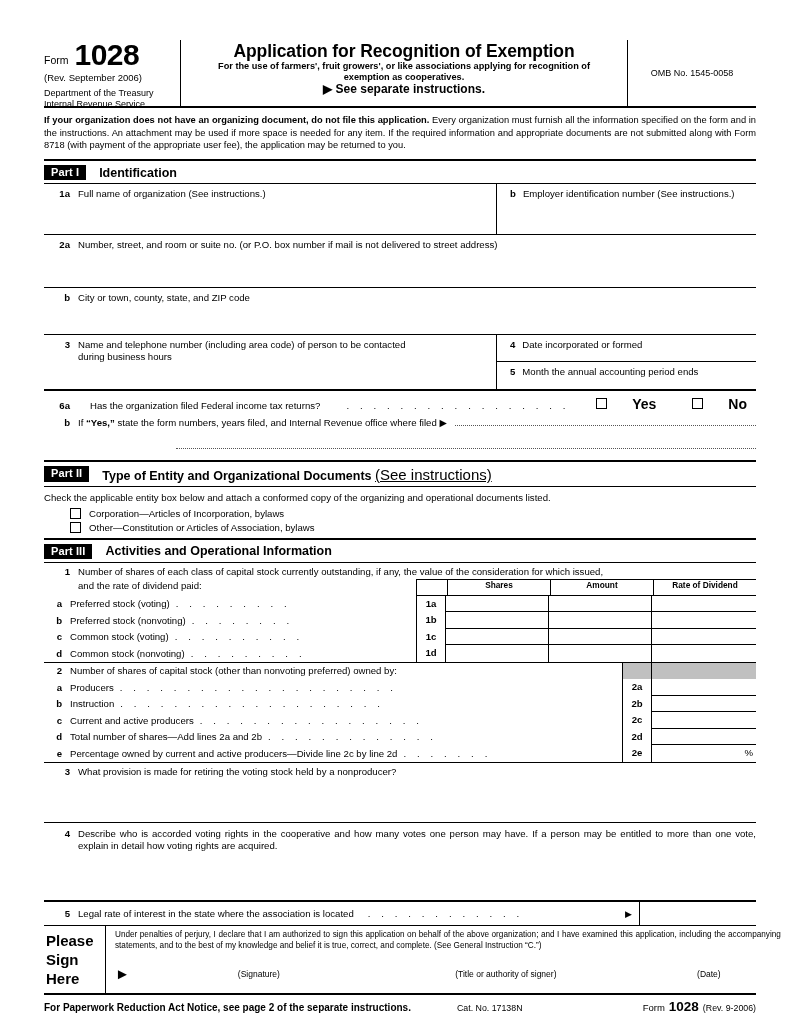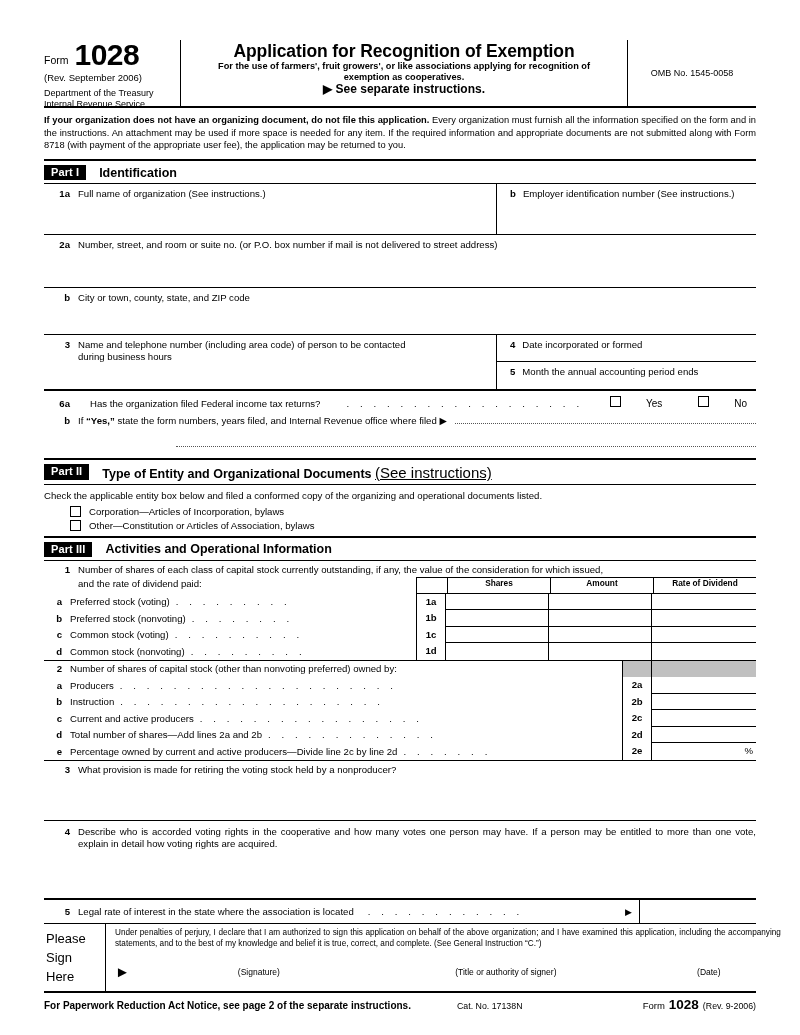--- a/index.html
+++ b/index.html
@@ -208,21 +208,21 @@
     padding: 0 6px;
     color: #000;
   }
   .cbox {
     display: inline-block;
     width: 9px;
     height: 9px;
     border: 1.1px solid #000;
     vertical-align: -1px;
   }
-  .ynlabel { font-weight: normal; font-size: 10px; margin-left: 5px; margin-right: 16px; }
+  .ynlabel { font-weight: bold; font-size: 14px; margin-left: 5px; margin-right: 16px; }
   .ynlabel.last { margin-right: 9px; }
 
   .line6b {
     display: flex;
     align-items: baseline;
     padding-top: 4px;
     gap: 8px;
   }
   .dashline {
     border-bottom: 1.3px dotted #555;
@@ -312,22 +312,22 @@
     padding-right: 7px;
     box-sizing: border-box;
   }
   .line5row .rightpart { width: 116px; }
 
   
   .sigblock { display: flex; border-bottom: 2.2px solid #000; }
   .sigleft {
     width: 62px;
     border-right: 1.2px solid #000;
-    font-size: 13px;
-    font-weight: normal;
+    font-size: 15px;
+    font-weight: bold;
     line-height: 19px;
     padding: 5px 0 5px 2px;
     box-sizing: border-box;
     flex: none;
   }
   .sigright { flex: 1; padding-left: 9px; box-sizing: border-box; }
   .perjury {
     font-size: 8.2px;
     line-height: 10.6px;
     text-align: justify;
@@ -450,21 +450,21 @@
     </div>
     <div class="gap-after-6"></div>
   </div>
 
   <div style="border-top:2.2px solid #000;">
     <div class="parthdr">
       <span class="partbadge">Part II</span>
       <span class="parttitle"><span>Type of Entity and Organizational Documents</span> <span class="norm">(See instructions)</span></span>
     </div>
     <div class="p2-body">
-      <div class="p2-intro">Check the applicable entity box below and filed a conformed copy of the organizing and operational documents listed.</div>
+      <div class="p2-intro">Check the applicable entity box below and attach a conformed copy of the organizing and operational documents listed.</div>
       <div class="p2-opt">
         <span class="cbox"></span>
         <span>Corporation—Articles of Incorporation, bylaws</span>
       </div>
       <div class="p2-opt">
         <span class="cbox"></span>
         <span>Other—Constitution or Articles of Association, bylaws</span>
       </div>
     </div>
   </div>

